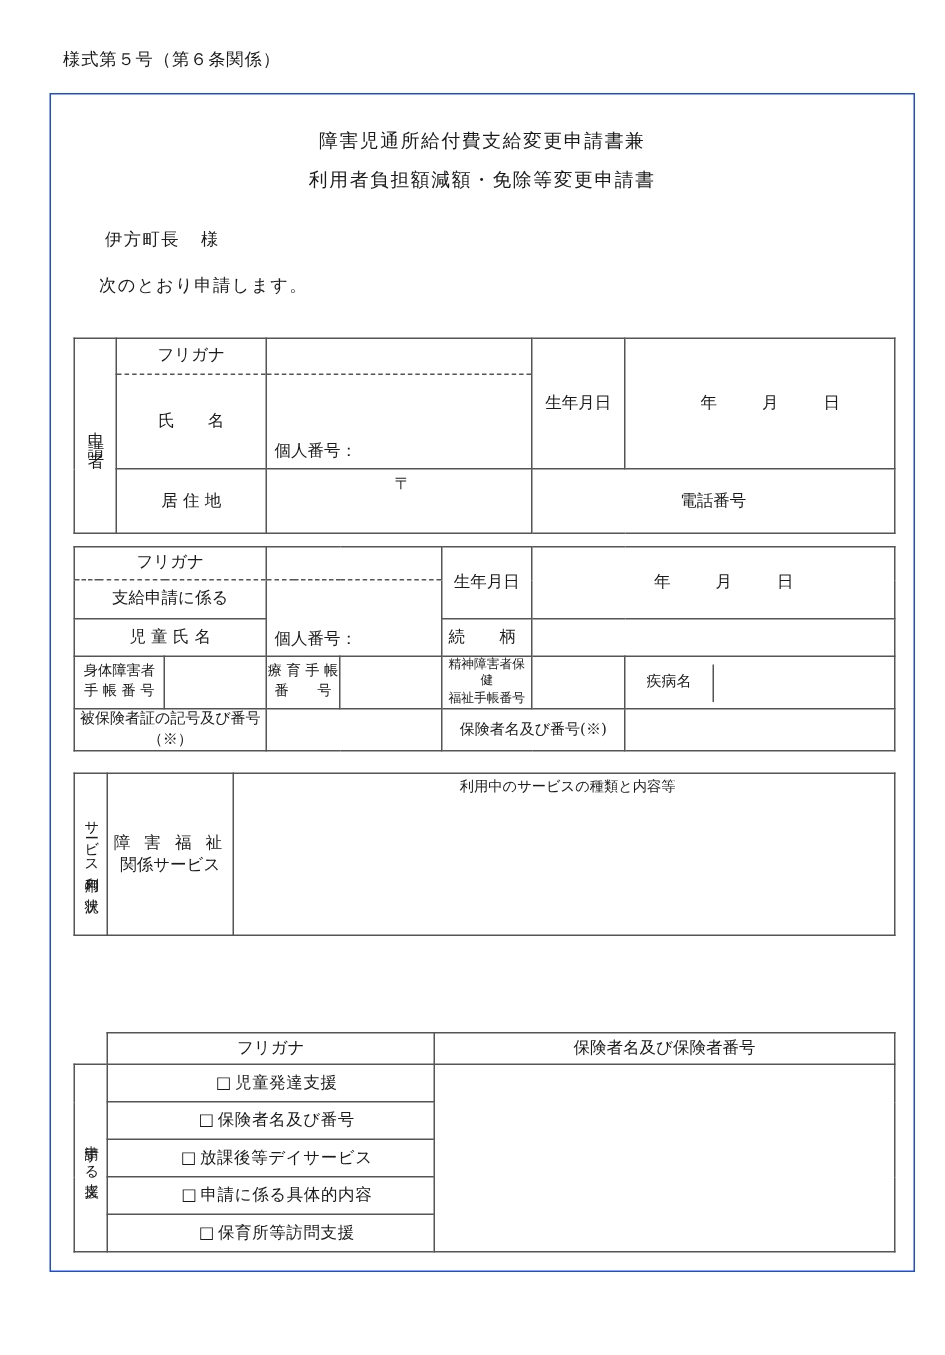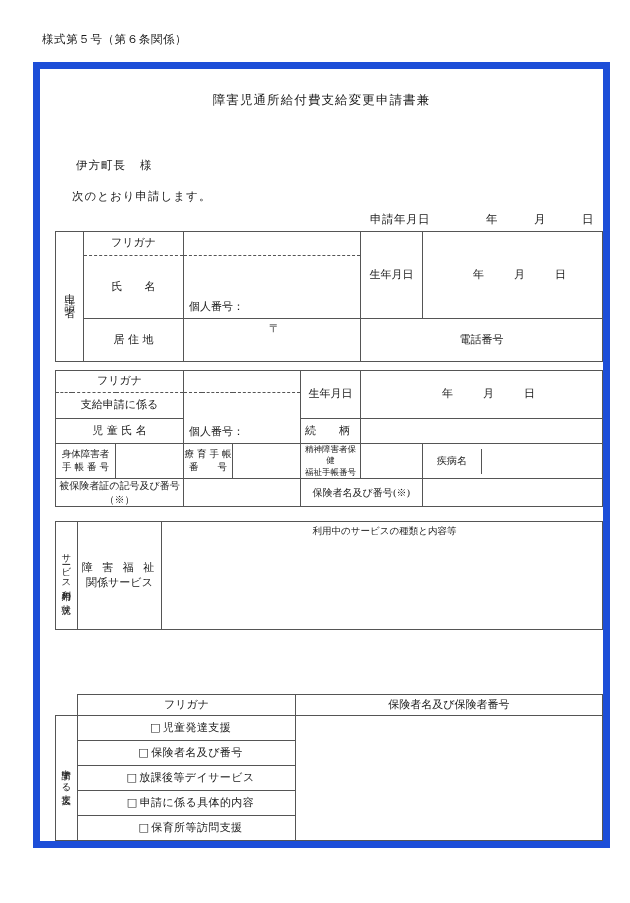--- a/index.html
+++ b/index.html
@@ -29,21 +29,21 @@
     letter-spacing: 0.6px;
     white-space: nowrap;
   }
   
   .frame {
     position: absolute;
     left: 33px;
     top: 62px;
     width: 577px;
     height: 786px;
-    border: 7px solid #1d4ed8;
+    border: 1px solid #1d4ed8;
     box-sizing: border-box;
   }
   
   .titles {
     position: absolute;
     left: 0;
     top: 18px;
     width: 100%;
     text-align: center;
   }
@@ -153,31 +153,29 @@
 <body>
 
 <div class="page">
 
   <div class="form-no">様式第５号（第６条関係）</div>
 
   <div class="frame">
 
     <div class="titles">
       <div class="title-line">障害児通所給付費支給変更申請書兼</div>
+      <div class="title-line">利用者負担額減額・免除等変更申請書</div>
     </div>
 
     <div class="addressee">
       <span>伊方町長</span><span class="sama">様</span>
     </div>
 
     <div class="intro">次のとおり申請します。</div>
 
-    <div class="appdate">
-      <span class="lbl">申請年月日</span><span class="y">年</span><span class="m">月</span><span class="d">日</span>
-    </div>
 
     <div class="tblwrap" id="applicant-table-wrap">
       <table class="grid">
         <colgroup>
           <col style="width:28px">
           <col style="width:100px">
           <col style="width:177px">
           <col style="width:62px">
           <col style="width:180px">
         </colgroup>

